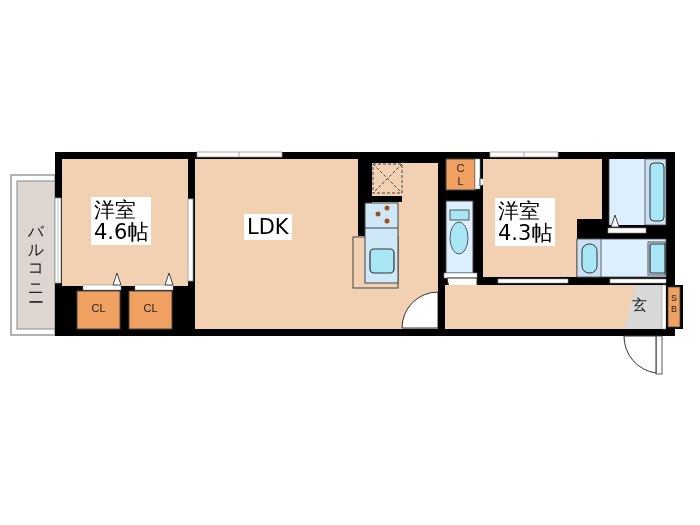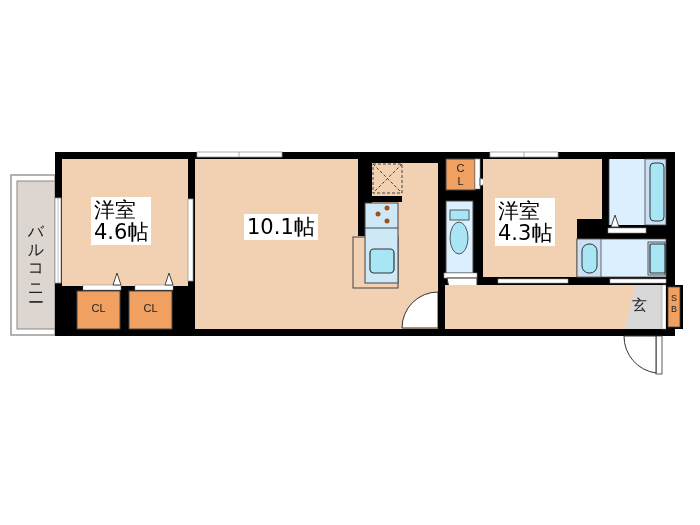--- a/index.html
+++ b/index.html
@@ -103,21 +103,21 @@
 </svg>
 
 <div class="vert" style="left:25px;top:213px;">バルコニー</div>
 
 <div class="lbl room-lbl" style="left:91px;top:197px;">
   <div>洋室</div>
   <div>4.6帖</div>
 </div>
 
 <div class="lbl room-lbl" style="left:244px;top:214px;">
-  <div>10.1帖</div>
+  <div>LDK</div>
 </div>
 
 <div class="lbl room-lbl" style="left:495px;top:198px;">
   <div>洋室</div>
   <div>4.3帖</div>
 </div>
 
 <div class="cl" style="left:77px;top:302px;width:43px;">CL</div>
 <div class="cl" style="left:129px;top:302px;width:43px;">CL</div>
 <div class="cl" style="left:446px;top:162px;width:29px;font-size:11px;white-space:pre-line;line-height:1.15;">C

